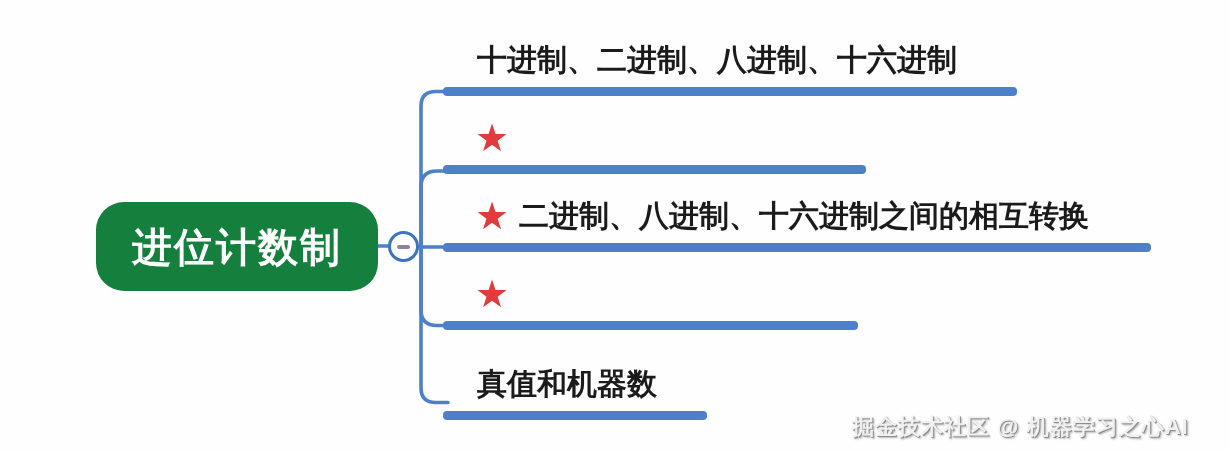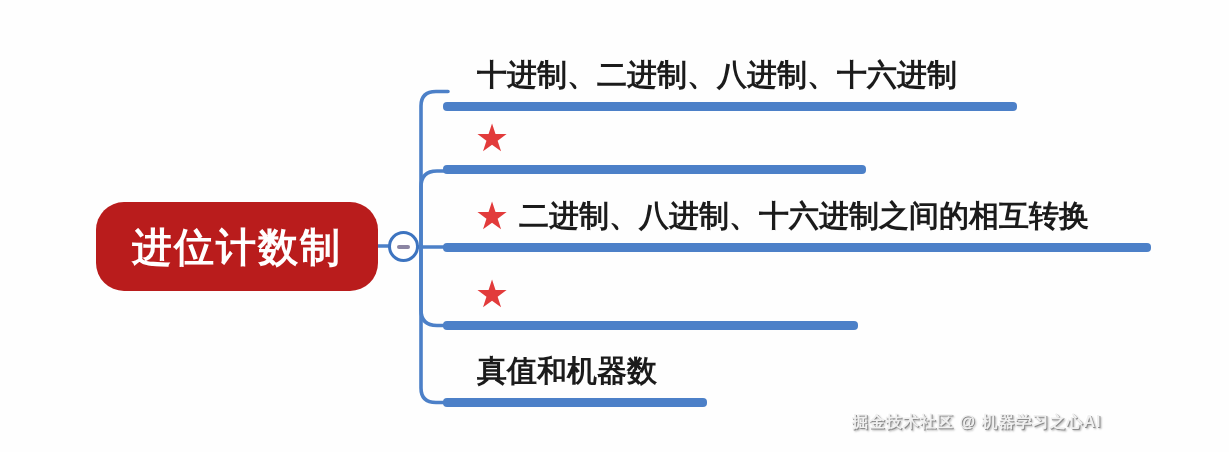--- a/index.html
+++ b/index.html
@@ -3,21 +3,21 @@
 <meta charset="utf-8">
 <style>
   html,body{margin:0;padding:0;background:#fff;}
   .canvas{
     position:relative;width:1229px;height:452px;background:#fefefe;overflow:hidden;
     font-family:"Liberation Sans","DejaVu Sans",sans-serif;
   }
   .connectors{position:absolute;left:0;top:0;width:1229px;height:452px;}
   .root-node{
     position:absolute;left:96px;top:202px;width:282px;height:89px;
-    background:#b91c1c;border-radius:28px;
+    background:#15803d;border-radius:28px;
     display:flex;align-items:center;justify-content:center;
   }
   .root-node span{
     color:#ffffff;font-size:40px;font-weight:bold;letter-spacing:2px;line-height:1;
   }
   .collapse{
     position:absolute;left:388px;top:231px;width:25px;height:25px;
     background:#ffffff;border:3px solid #3d74c0;border-radius:50%;
     display:flex;align-items:center;justify-content:center;cursor:pointer;
   }
@@ -32,21 +32,21 @@
     font-family:"DejaVu Sans","Liberation Sans",sans-serif;transform:translateY(1px);
   }
   .branch-label{
     color:#1b1b1b;font-size:30px;font-weight:bold;line-height:1.1;white-space:nowrap;
   }
   .underline{
     height:9px;background:#4c80c8;border-radius:4px;margin-top:11px;
   }
   .watermark{
     position:absolute;left:852px;top:412px;
-    font-size:16px;font-weight:bold;letter-spacing:1px;white-space:nowrap;
+    font-size:22px;font-weight:bold;letter-spacing:1px;white-space:nowrap;
     color:#f0f0f0;text-shadow:1px 1px 0 #8d8d8d,2px 2px 2px #b5b5b5,-1px -1px 0 #ffffff;
   }
 </style>
 </head>
 <body>
 
 <div class="canvas">
 
   <svg class="connectors" viewBox="0 0 1229 452" xmlns="http://www.w3.org/2000/svg">
     <g fill="none" stroke="#4c80c8" stroke-width="3.6" stroke-linecap="round">
@@ -60,21 +60,21 @@
   </svg>
 
   <div class="root-node">
     <span>进位计数制</span>
   </div>
 
   <div class="collapse">
     <span class="minus"></span>
   </div>
 
-  <div class="branch" style="top:57px">
+  <div class="branch" style="top:42px">
     <div class="branch-content">
       <span class="branch-label">十进制、二进制、八进制、十六进制</span>
     </div>
     <div class="underline" style="width:574px"></div>
   </div>
 
   <div class="branch" style="top:120px">
     <div class="branch-content starred">
       <span class="star">★</span>
     </div>
@@ -89,21 +89,21 @@
     <div class="underline" style="width:708px"></div>
   </div>
 
   <div class="branch" style="top:276px">
     <div class="branch-content starred">
       <span class="star">★</span>
     </div>
     <div class="underline" style="width:415px"></div>
   </div>
 
-  <div class="branch" style="top:353px">
+  <div class="branch" style="top:366px">
     <div class="branch-content">
       <span class="branch-label">真值和机器数</span>
     </div>
     <div class="underline" style="width:264px"></div>
   </div>
 
   <div class="watermark">掘金技术社区 @ 机器学习之心AI</div>
 
 </div>
 

